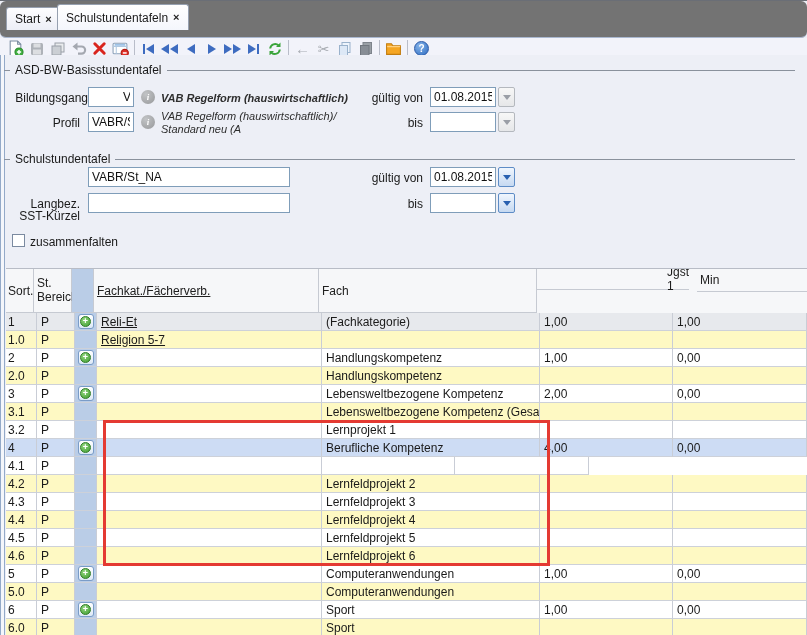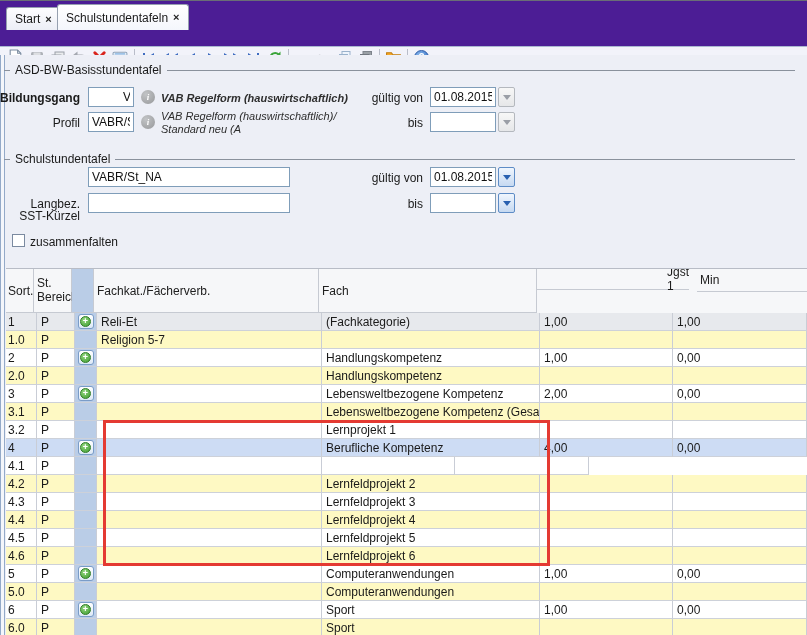--- a/index.html
+++ b/index.html
@@ -1,21 +1,21 @@
 <!DOCTYPE html>
 <html><head>
 <meta charset="utf-8">
 <style>
   * { margin:0; padding:0; box-sizing:border-box; }
   html,body { width:807px; height:635px; overflow:hidden; }
   body { font-family:"Liberation Sans", sans-serif; font-size:12px; color:#1a1a1a; background:#edeff6; }
   .window { position:relative; width:807px; height:635px; border-top:1px solid #6a6e76; background:#edeff6; }
 
   
-  .tabbar { position:relative; height:46px; background:#4c1d95; border-bottom:1px solid #aab8d0; }
+  .tabbar { position:relative; height:37px; background:#737373; border-bottom:1px solid #aab8d0;border-radius:6px; }
   .tab { position:absolute; display:flex; align-items:center; gap:5px; padding:0 8px;
          border:1px solid #96a0b0; border-bottom:none; border-radius:3px 3px 0 0;
          background:linear-gradient(#fdfdff,#eceef6); cursor:default; }
   .tab-start { left:6px; top:6px; height:23px; }
   .tab-active { left:57px; top:3px; height:26px; background:linear-gradient(#ffffff,#f4f6fc); }
   .tab .close { font-weight:bold; font-size:11px; color:#222; line-height:1; }
 
   
   .toolbar { display:flex; align-items:center; height:23px; background:#f2f3fa;
              border-bottom:2px solid #6e727c; padding-left:5px; }
@@ -62,21 +62,21 @@
   .hgroup { width:267px; display:flex; flex-direction:row;gap:8px; }
   .hgroup-top { height:21px; display:flex; align-items:center; justify-content:center; padding-left:130px; border-bottom:1px solid #c6cad2; }
   .hgroup-bot { height:23px; display:flex; }
   .hc.c-min { width:133px; border-bottom:1px solid #c6cad2; } .hc.c-max { width:134px; border-bottom:1px solid #c6cad2; }
   .tbody { }
   .trow { display:flex; height:18px; }
   .tcell { border-right:1px solid #c9cdd6; border-bottom:1px solid #cdd1d9; display:flex; align-items:center;
            padding:0 4px; overflow:hidden; white-space:nowrap; }
   .c-sort { width:31px; padding-left:2px; } .c-bereich { width:38px; }
   .c-plus { width:22px; background:#bacde7 !important; justify-content:center; padding:0; }
-  .c-fachkat { width:225px; } .c-fach { width:218px; } .c-min { width:133px; } .c-max { width:134px; }
+  .c-fachkat { width:225px;text-decoration:underline; } .c-fach { width:218px; } .c-min { width:133px; } .c-max { width:134px; }
   .bg-white { background:#ffffff; } .bg-blue { background:#fef9c3; }
   .bg-gray { background:#e7e9ed; } .bg-selected { background:#cddcf4; }
   .addbtn { width:16px; height:15px; border:1px solid #7a9cc8; border-radius:3px;
             background:linear-gradient(#ffffff,#dce8f6); display:flex; align-items:center; justify-content:center; }
   .addcircle { width:11px; height:11px; border-radius:50%; background:radial-gradient(circle at 35% 30%, #92d67f, #3f9c30);
                border:1px solid #2e7c24; color:#fff; font-weight:bold; font-size:9px; line-height:1;
                display:flex; align-items:center; justify-content:center; }
 
   .annotation { position:absolute; left:103px; top:365px; width:447px; height:146px;
                 border:3px solid #e43a32; pointer-events:none; }
@@ -209,21 +209,21 @@
         <span class="icon-help">?</span>
       </div>
   </div>
 
   <div class="content">
 
     <div class="ghead" style="top:8px;">
       <span>ASD-BW-Basisstundentafel</span>
         <span class="gline"></span>
     </div>
-    <div class="flabel" style="left:0; width:80px; top:36px;font-weight:bold;">Bildungsgang</div>
+    <div class="flabel" style="left:0; width:88px; top:36px;">Bildungsgang</div>
     <input class="fin" style="left: 88px; top: 32px; width: 46px; padding-left: 34px;" value="VABR">
     <span class="info-ic" style="left:141px; top:35px;">i</span>
     <div class="desc" style="left:161px; top:37px;font-weight:bold;">VAB Regelform (hauswirtschaftlich)</div>
     <div class="flabel" style="left:328px; width:95px; top:36px;">gültig von</div>
     <input class="fin" style="left: 430px; top: 32px; width: 66px;" value="01.08.2015">
     <div class="combo disabled" style="left:498px; top:32px;">
         <span class="chev"></span>
       </div>
 
     <div class="flabel" style="left:0; width:80px; top:61px;">Profil</div>

